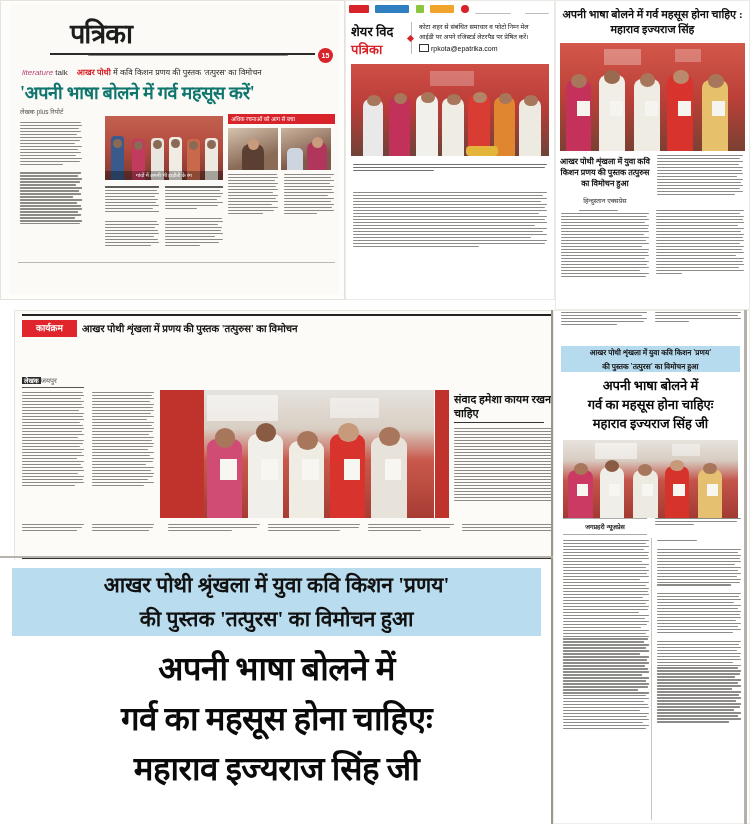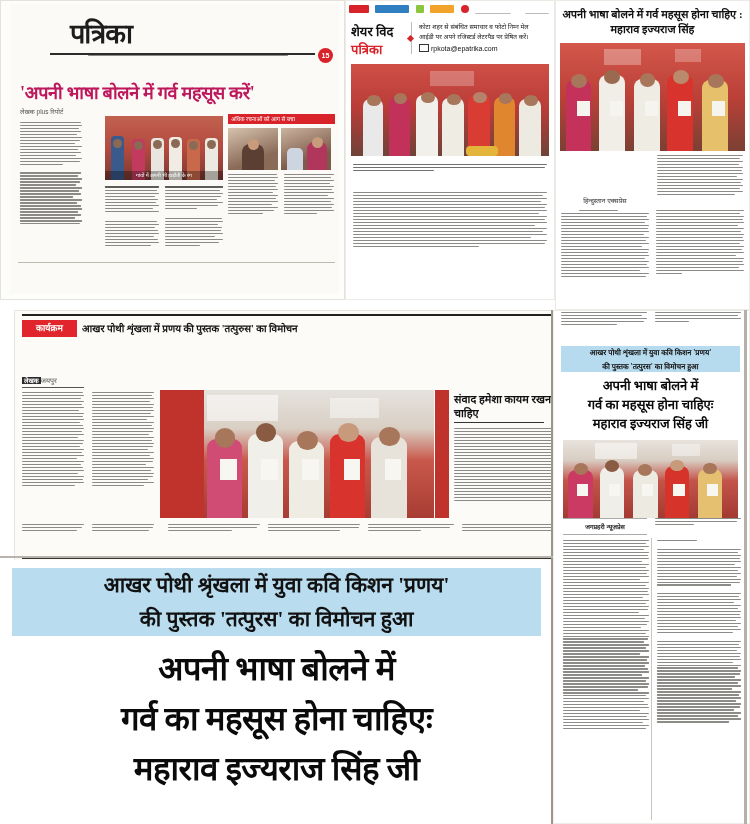--- a/index.html
+++ b/index.html
@@ -36,21 +36,21 @@
   .pp-mastline{position:absolute;left:40px;top:49px;width:265px;height:1.6px;background:#2b2b2b;}
   .pp-dateline{position:absolute;left:78px;top:51px;width:200px;}
   .pp-pagebadge{position:absolute;right:6px;top:44px;width:15px;height:15px;border-radius:50%;
                 background:#d8232a;color:#fff;font-size:7px;font-weight:700;text-align:center;line-height:15px;}
   .pp-kicker{position:absolute;left:12px;top:62px;right:8px;height:12px;font-size:8px;}
   .pp-lit{color:#b9487a;font-style:italic;}
   .pp-talk{color:#333;}
   .pp-kick-hi{color:#d8232a;font-weight:700;}
   .pp-kick-rest{color:#2a2a2a;}
   .pp-head{position:absolute;left:10px;top:76px;right:8px;font-size:18px;font-weight:700;
-           font-family:"Liberation Serif",serif;color:#be185d;letter-spacing:-.3px;white-space:nowrap;}
+           font-family:"Liberation Serif",serif;color:#0f766e;letter-spacing:-.3px;white-space:nowrap;}
 
   
   #clip2{left:345px;top:0;width:210px;height:300px;background:#fff;
          box-shadow:0 0 0 1px #eceae5 inset;}
   .c2-nav{position:absolute;left:4px;top:5px;right:4px;height:11px;}
   .c2-nav .chip{display:inline-block;height:8px;margin-right:2px;border-radius:1px;vertical-align:top;}
   .c2-share{position:absolute;left:6px;top:22px;width:56px;}
   .c2-share .l1{font-size:13px;font-weight:700;color:#111;font-family:"Liberation Serif",serif;}
   .c2-share .l2{font-size:13px;font-weight:700;color:#d8232a;font-family:"Liberation Serif",serif;}
   .c2-vr{position:absolute;left:66px;top:22px;width:1px;height:32px;background:#bbb;}
@@ -118,20 +118,27 @@
 
     <div class="pp-mast">
       <span class="pp-patrika">पत्रिका</span>
     </div>
     <div class="pp-mastline"></div>
     <div class="pp-dateline lines tiny">
       <i style="width:100%"></i>
     </div>
     <div class="pp-pagebadge">15</div>
 
+    <div class="pp-kicker">
+      <span class="pp-lit">literature</span>
+      <span class="pp-talk">talk</span>
+      &nbsp;&nbsp;
+      <span class="pp-kick-hi">आखर पोथी</span>
+      <span class="pp-kick-rest">में कवि किशन प्रणय की पुस्तक 'तत्पुरस' का विमोचन</span>
+    </div>
 
     <div class="pp-head">'अपनी भाषा बोलने में गर्व महसूस करें'</div>
 
     <div style="position:absolute;left:10px;top:103px;font-size:6.5px;color:#555;">लेखक plus रिपोर्ट</div>
 
     <div class="lines tiny" style="position:absolute;left:10px;top:118px;width:62px;">
       <i style="width:98%"></i>
         <i style="width:100%"></i>
         <i style="width:95%"></i>
         <i style="width:99%"></i>
@@ -376,20 +383,21 @@
     <div style="position:absolute;left:24%;top:6%;width:20%;height:14%;background:rgba(255,255,255,.3);"></div>
     <div style="position:absolute;left:62%;top:6%;width:14%;height:12%;background:rgba(255,255,255,.25);"></div>
 
     <div style="position:absolute;left:9%;bottom:32%;width:7%;height:14%;background:#f6f4ee;"></div>
     <div style="position:absolute;left:27%;bottom:32%;width:7%;height:14%;background:#f6f4ee;"></div>
     <div style="position:absolute;left:46%;bottom:32%;width:7%;height:14%;background:#f6f4ee;"></div>
     <div style="position:absolute;left:64%;bottom:32%;width:7%;height:14%;background:#f6f4ee;"></div>
     <div style="position:absolute;left:82%;bottom:32%;width:7%;height:14%;background:#f6f4ee;"></div>
   </div>
 
+  <div class="c3-cap" style="top:156px;">आखर पोथी शृंखला में युवा कवि किशन प्रणय की पुस्तक तत्पुरुस का विमोचन हुआ</div>
   <div class="c3-credit" style="top:196px;">हिन्दुस्तान एक्सप्रेस</div>
 
   <div class="lines tiny" style="position:absolute;left:102px;top:155px;width:86px;">
     <i style="width:100%"></i>
       <i style="width:97%"></i>
       <i style="width:100%"></i>
       <i style="width:95%"></i>
     <i style="width:100%"></i>
       <i style="width:99%"></i>
       <i style="width:100%"></i>

